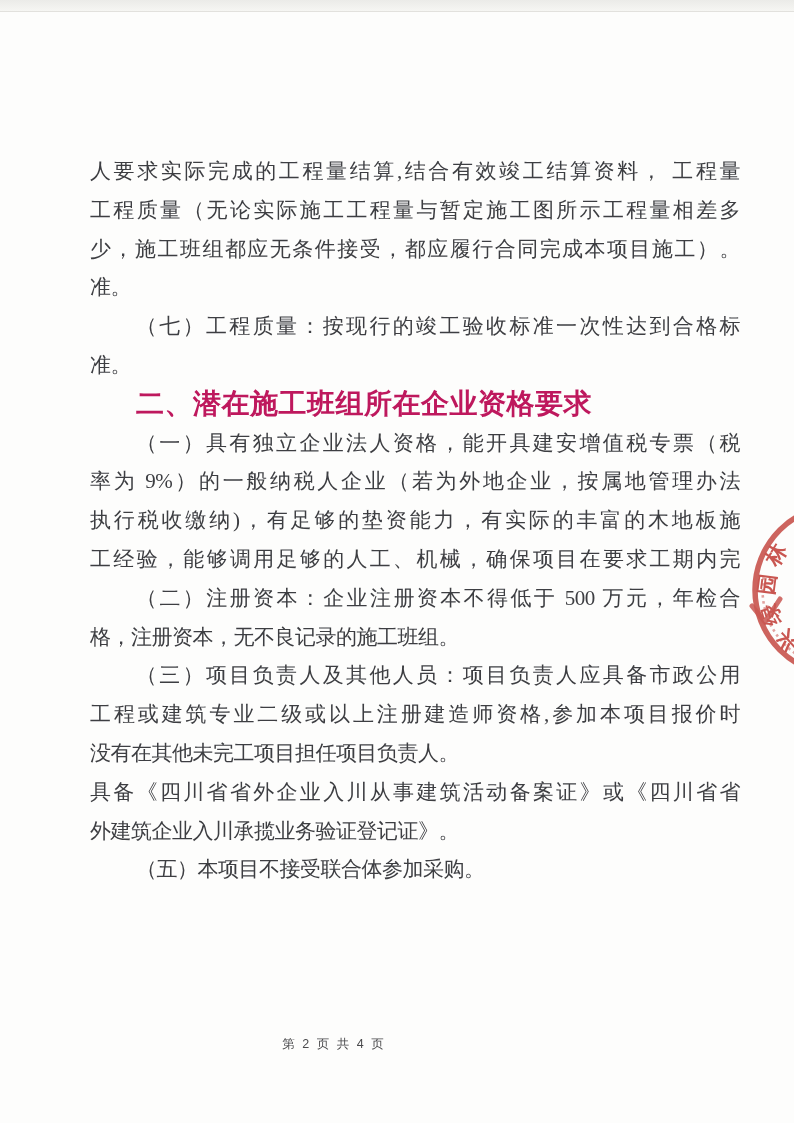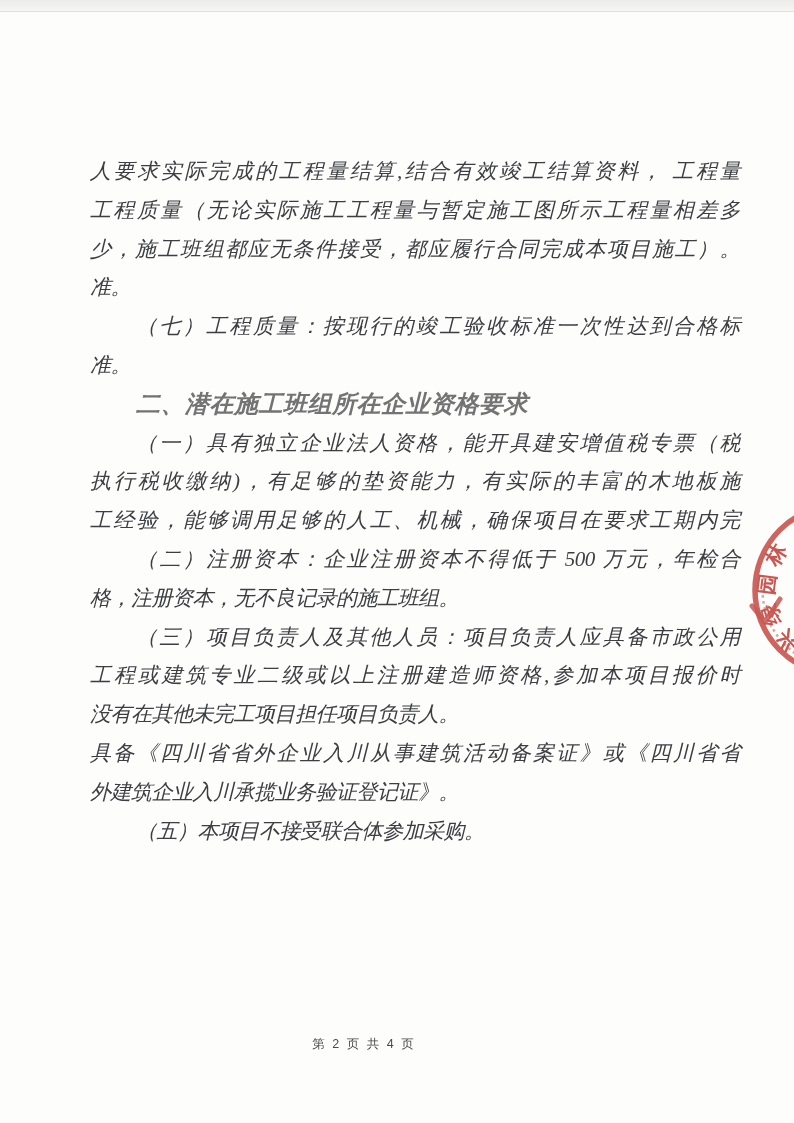--- a/index.html
+++ b/index.html
@@ -21,42 +21,40 @@
   }
   .doc-body{
     position:absolute;left:90px;top:152px;width:650px;
   }
   .line{
     height:38.8px;line-height:38.8px;
     font-size:21px;
     letter-spacing:-0.5px;
     white-space:nowrap;
     color:#3d3e42;
-    font-style:italic;
   }
   .line.fill{
     white-space:normal;
     text-align:justify;
     text-align-last:justify;
     text-justify:inter-character;
   }
   .line.indent{ text-indent:46px; }
   .line.heading{
     font-weight:700;
-    color:#737373;
-    font-size:24px;
+    color:#be185d;
+    font-size:28px;
     font-family:"Liberation Sans","DejaVu Sans",sans-serif;
     letter-spacing:0.5px;
   }
   .footer{
     position:absolute;left:0;top:1030px;width:668px;height:28px;
     line-height:28px;text-align:center;
     font-size:12.5px;color:#4a4a4c;letter-spacing:2px;
     font-family:"Liberation Sans","DejaVu Sans",sans-serif;
-    margin-left:30px;
   }
   .seal{
     position:absolute;left:744px;top:496px;width:200px;height:200px;
     opacity:.88;filter:blur(.35px);
     pointer-events:none;
   }
 </style>
 </head>
 <body>
 
@@ -65,20 +63,21 @@
 
   <div class="doc-body">
     <div class="line fill">人要求实际完成的工程量结算,结合有效竣工结算资料， 工程量</div>
     <div class="line fill">工程质量（无论实际施工工程量与暂定施工图所示工程量相差多</div>
     <div class="line fill">少，施工班组都应无条件接受，都应履行合同完成本项目施工）。</div>
     <div class="line">准。</div>
     <div class="line fill indent">（七）工程质量：按现行的竣工验收标准一次性达到合格标</div>
     <div class="line">准。</div>
     <div class="line heading indent">二、潜在施工班组所在企业资格要求</div>
     <div class="line fill indent">（一）具有独立企业法人资格，能开具建安增值税专票（税</div>
+    <div class="line fill">率为 9%）的一般纳税人企业（若为外地企业，按属地管理办法</div>
     <div class="line fill">执行税收缴纳)，有足够的垫资能力，有实际的丰富的木地板施</div>
     <div class="line fill">工经验，能够调用足够的人工、机械，确保项目在要求工期内完</div>
     <div class="line fill indent">（二）注册资本：企业注册资本不得低于 500 万元，年检合</div>
     <div class="line">格，注册资本，无不良记录的施工班组。</div>
     <div class="line fill indent">（三）项目负责人及其他人员：项目负责人应具备市政公用</div>
     <div class="line fill">工程或建筑专业二级或以上注册建造师资格,参加本项目报价时</div>
     <div class="line">没有在其他未完工项目担任项目负责人。</div>
     <div class="line fill">具备《四川省省外企业入川从事建筑活动备案证》或《四川省省</div>
     <div class="line">外建筑企业入川承揽业务验证登记证》。</div>
     <div class="line indent">（五）本项目不接受联合体参加采购。</div>

